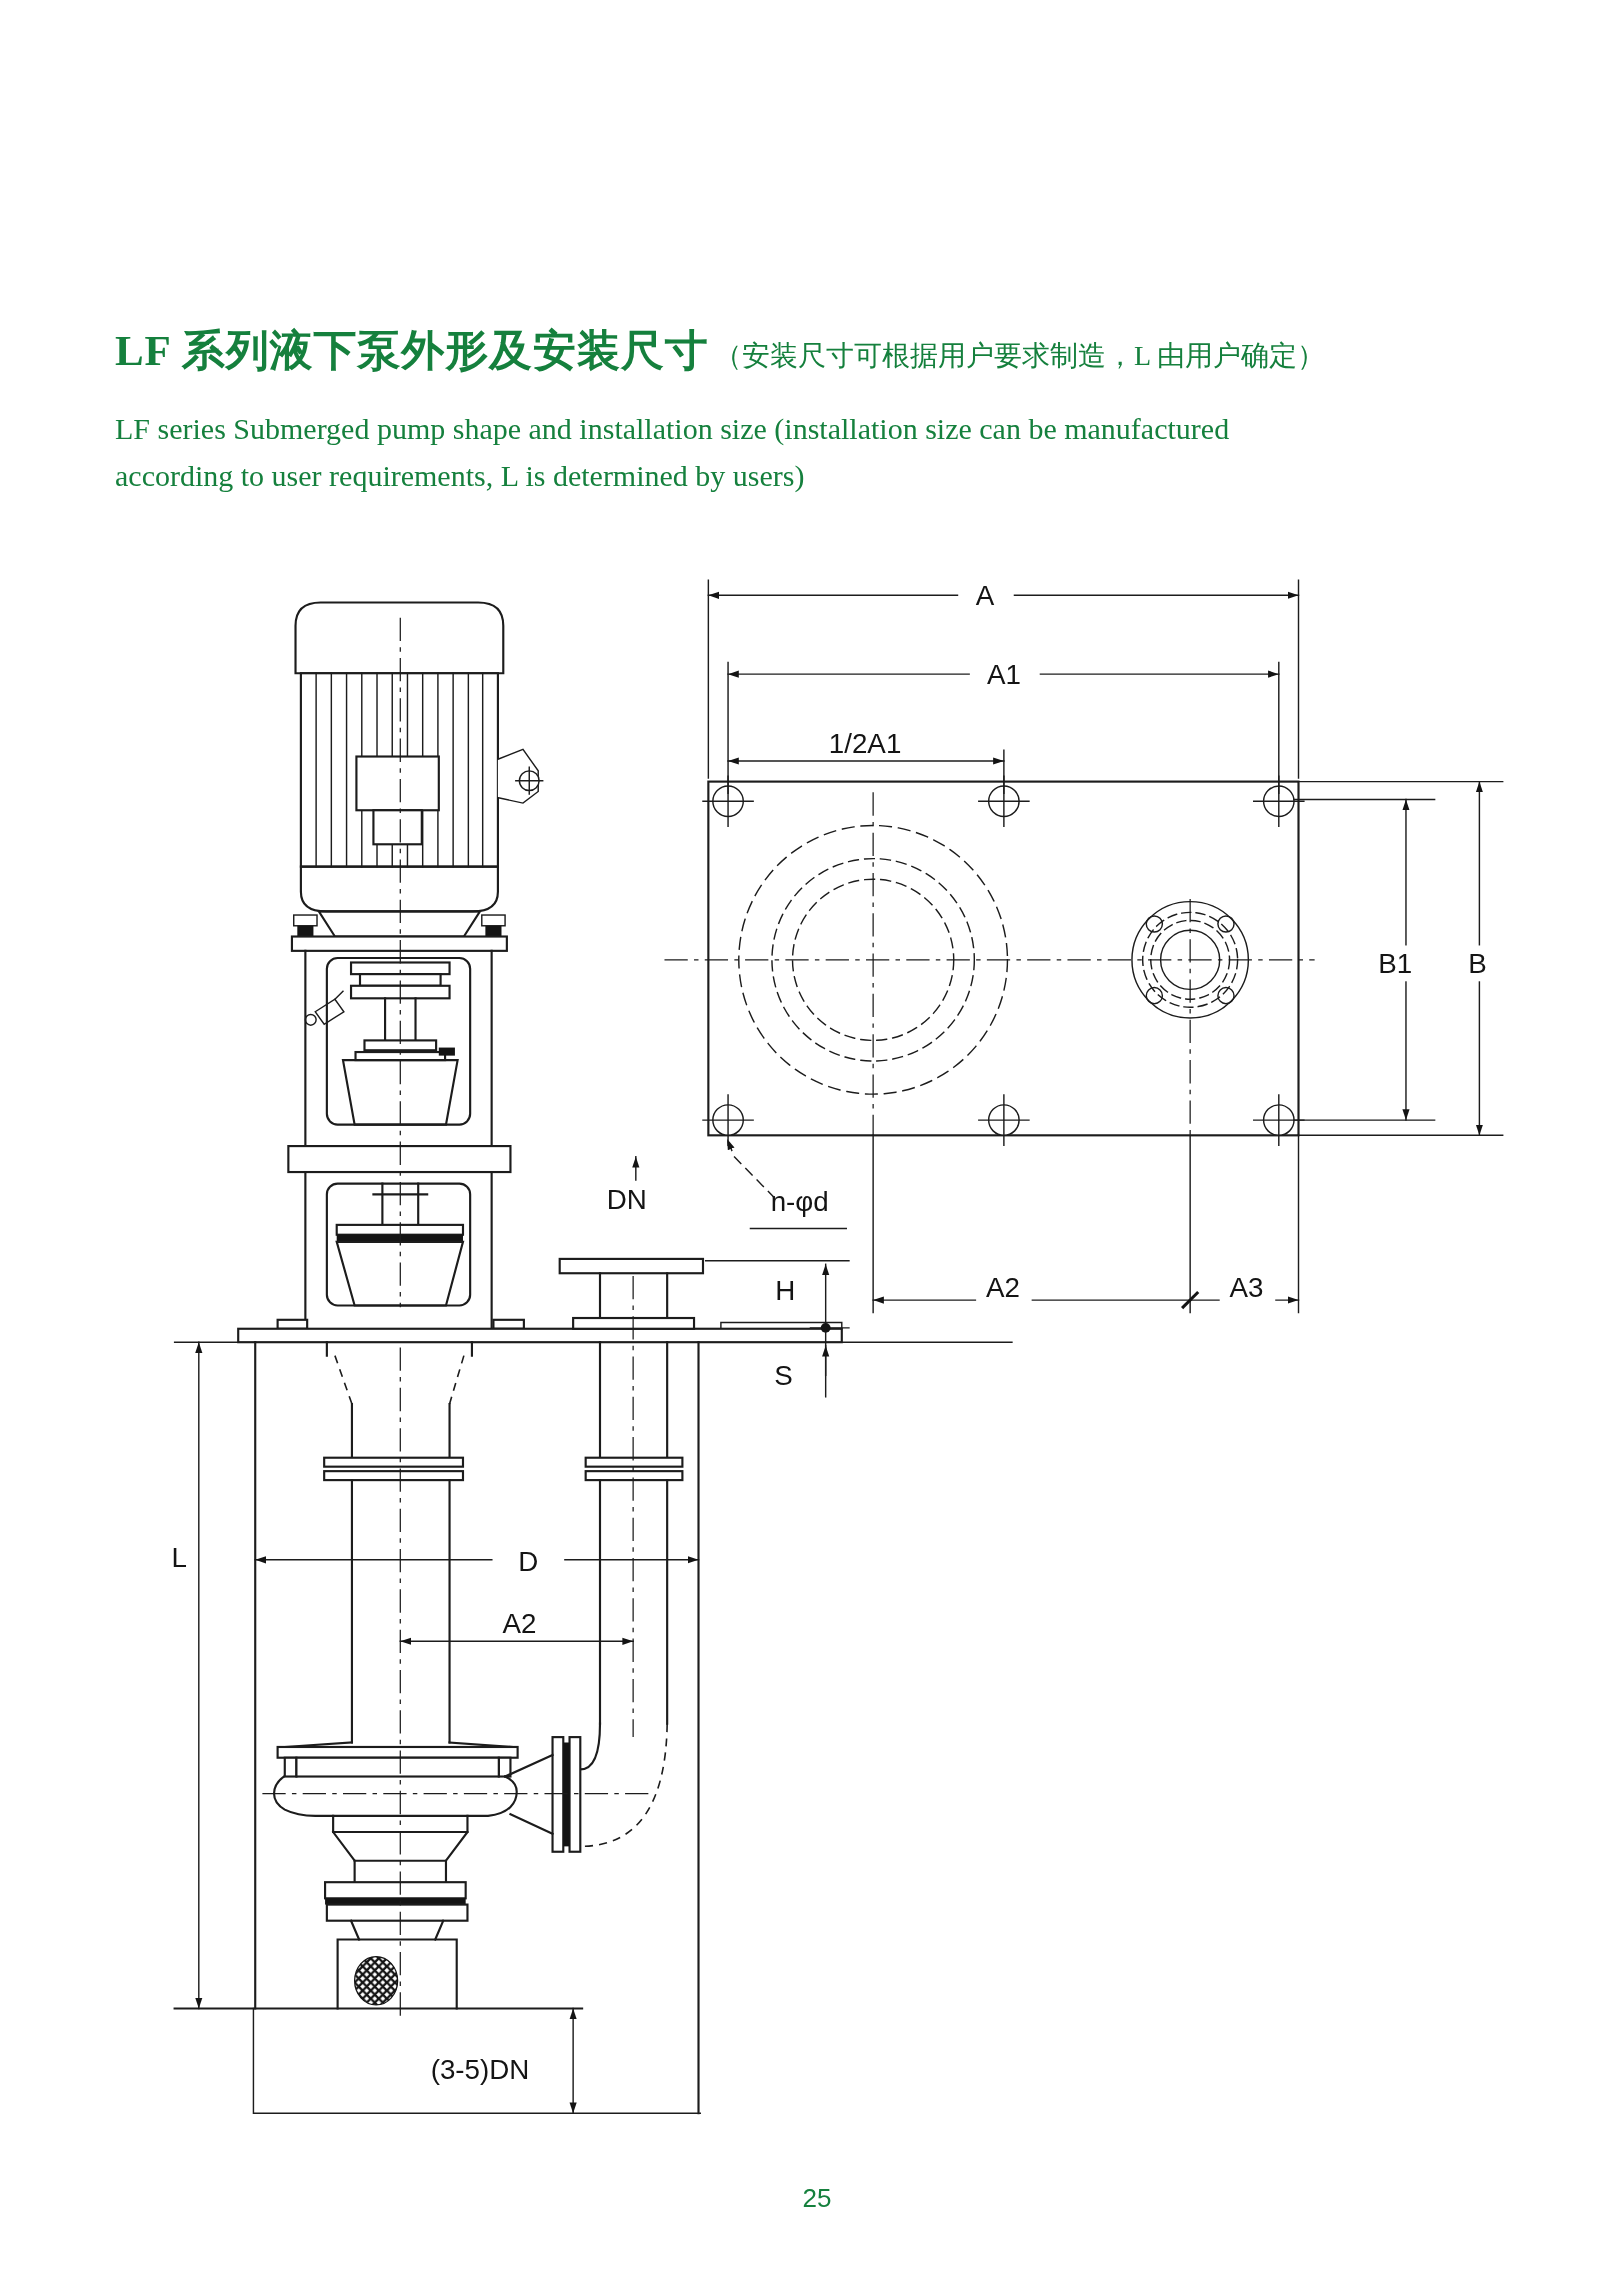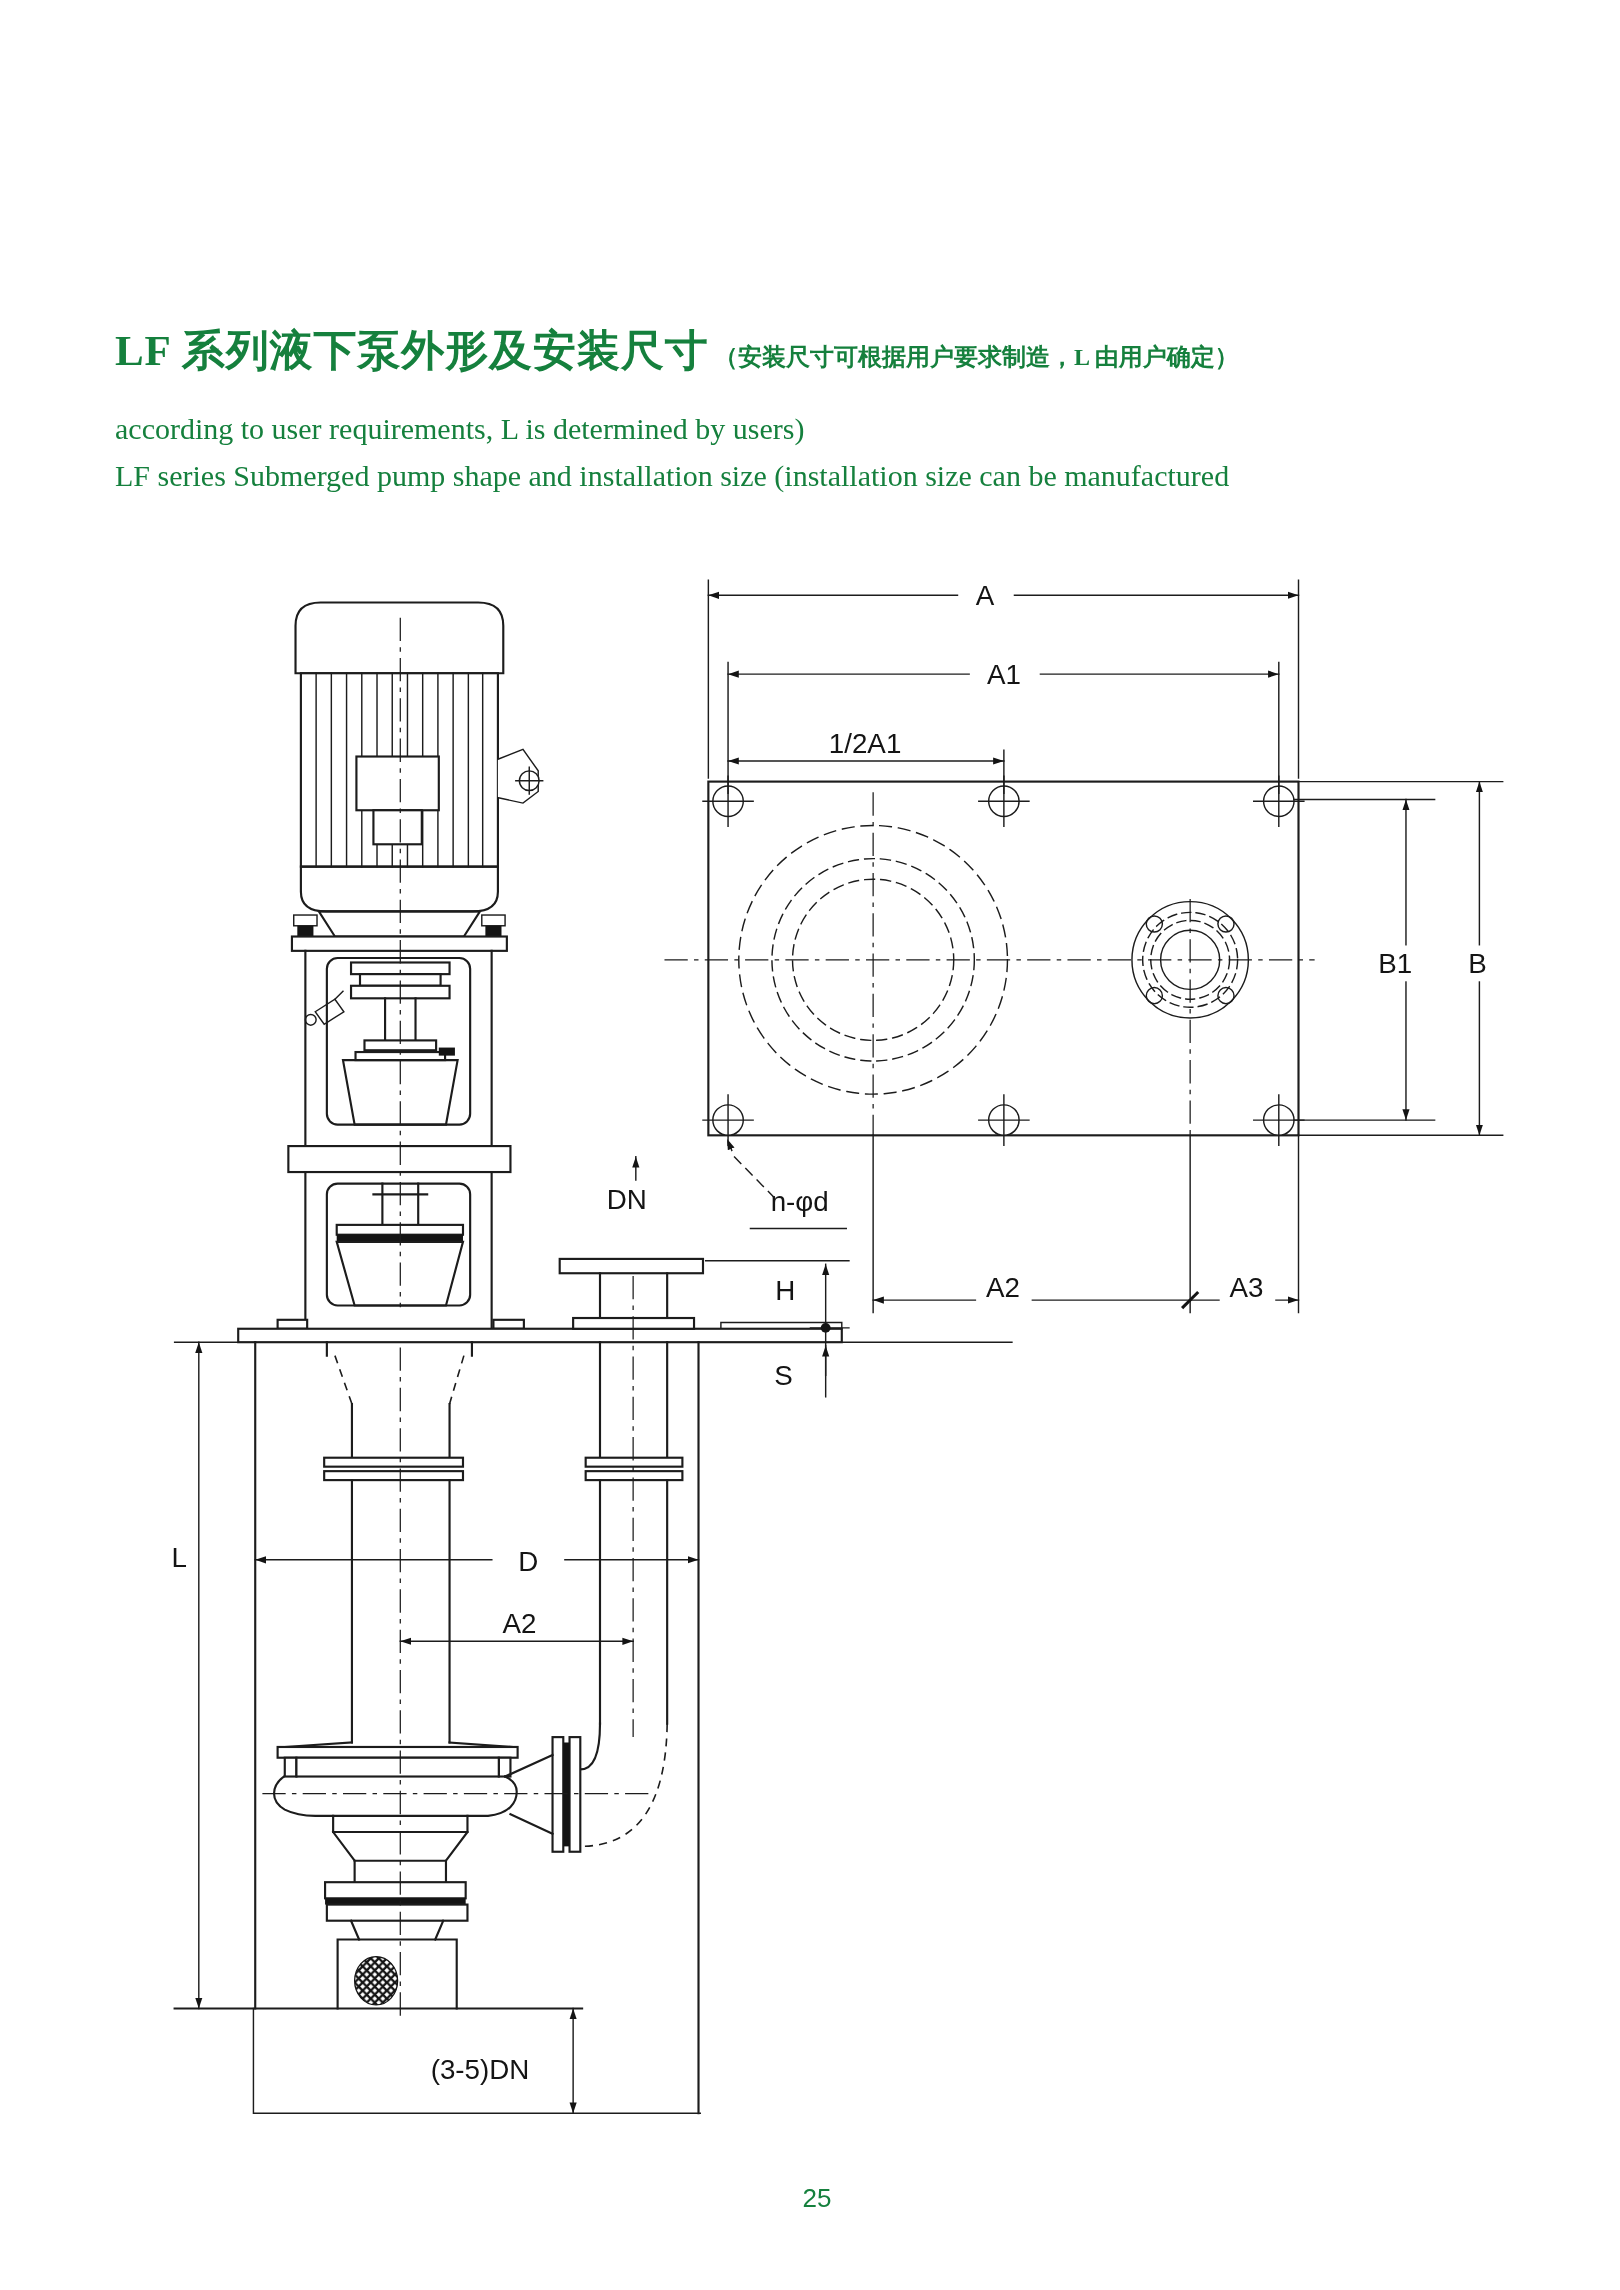--- a/index.html
+++ b/index.html
@@ -1,20 +1,20 @@
 <!DOCTYPE html>
 <html style="font-size:14.3px"><head>
 <meta charset="utf-8">
 <style>
   html,body{margin:0;padding:0;background:#e8e8e8;}
   .page{position:relative;width:1620px;height:2291px;background:#ffffff;
         font-family:"Liberation Serif", serif;color:#15803d;overflow:hidden;}
   .title-row{position:absolute;left:115px;top:322px;width:1487px;display:flex;align-items:baseline;white-space:nowrap;}
   .title-main{font-size:43px;font-weight:bold;letter-spacing:0.9px;}
-  .title-note{font-size:24px;font-weight:bold;margin-left:5.4px;}
+  .title-note{font-size:28px;font-weight:normal;margin-left:5.4px;}
   .subtitle{position:absolute;left:115px;top:405px;width:1397px;font-size:30px;line-height:1.58;}
   .figcap{position:absolute;left:502px;top:482px;width:761px;text-align:center;font-size:35px;font-weight:bold;}
   .pagenum{position:absolute;left:0;top:2183px;width:1560px;text-align:center;font-size:26px;font-family:"Liberation Sans",sans-serif;padding-left:37px;}
   svg text{font-family:"Liberation Sans",sans-serif;font-size:31px;fill:#141414;}
   .ln{stroke:#1c1c1c;fill:none;stroke-width:2.4;stroke-linecap:square;}
   .th{stroke:#1c1c1c;fill:none;stroke-width:1.6;stroke-linecap:square;}
   .cl{stroke:#1c1c1c;fill:none;stroke-width:1.4;stroke-dasharray:26 7 5 7;}
   .dsh{stroke:#1c1c1c;fill:none;stroke-width:1.8;stroke-dasharray:9 7;}
   .wfill{fill:#ffffff;}
   .dark{fill:#141414;stroke:none;}
@@ -24,22 +24,22 @@
 <body>
 
 <div class="page">
 
   <div class="title-row">
     <span class="title-main">LF 系列液下泵外形及安装尺寸</span>
     <span class="title-note">（安装尺寸可根据用户要求制造，L 由用户确定）</span>
   </div>
 
   <div class="subtitle">
+    <div>LF series Submerged pump shape and installation size (installation size can be manufactured</div>
     <div>according to user requirements, L is determined by users)</div>
-    <div>LF series Submerged pump shape and installation size (installation size can be manufactured</div>
   </div>
 
 
   <svg width="1620" height="1648" viewBox="0 600 1809 1840" style="position:absolute;left:0;top:537px;">
     <defs>
       <marker id="ar" markerWidth="13" markerHeight="10" refX="12" refY="5" orient="auto-start-reverse" markerUnits="userSpaceOnUse">
         <path d="M0,1 L12,5 L0,9 Z" fill="#141414"></path>
       </marker>
       <pattern id="mesh" width="9" height="9" patternUnits="userSpaceOnUse">
         <path d="M0,9 L9,0 M0,0 L9,9" stroke="#141414" stroke-width="2.6"></path>

